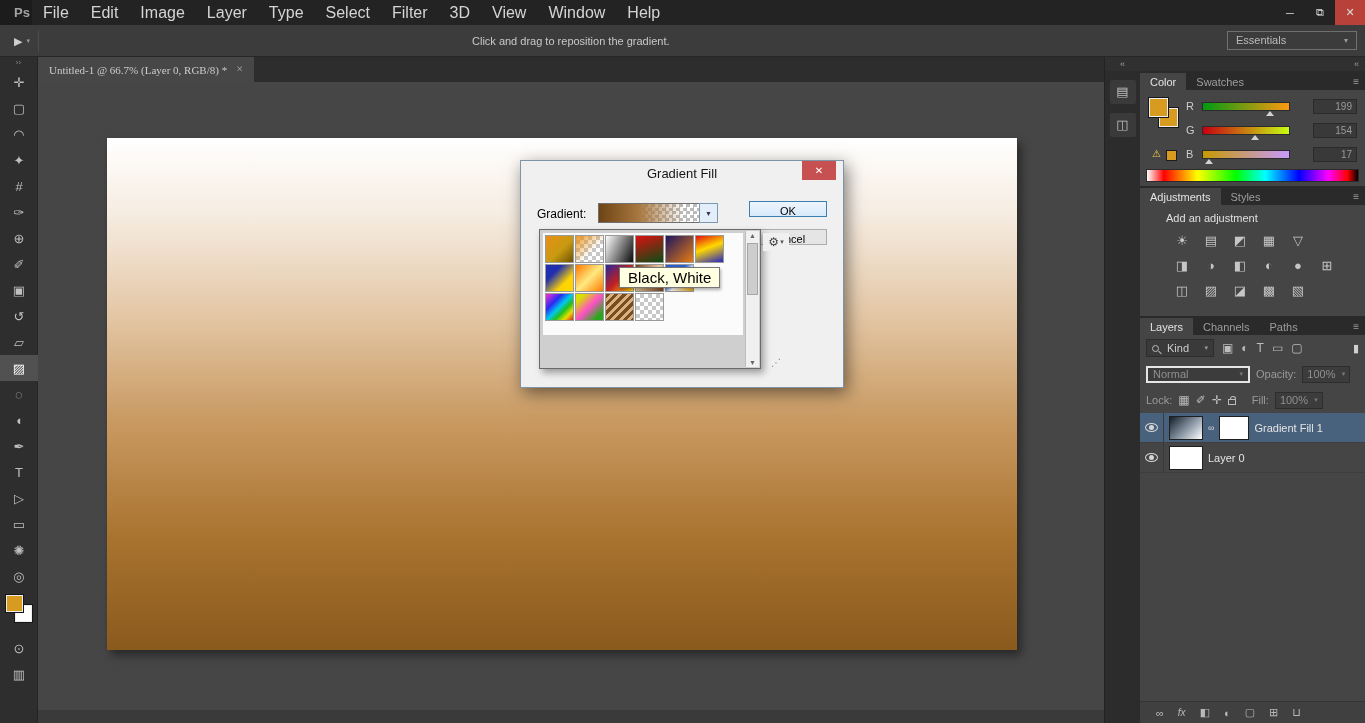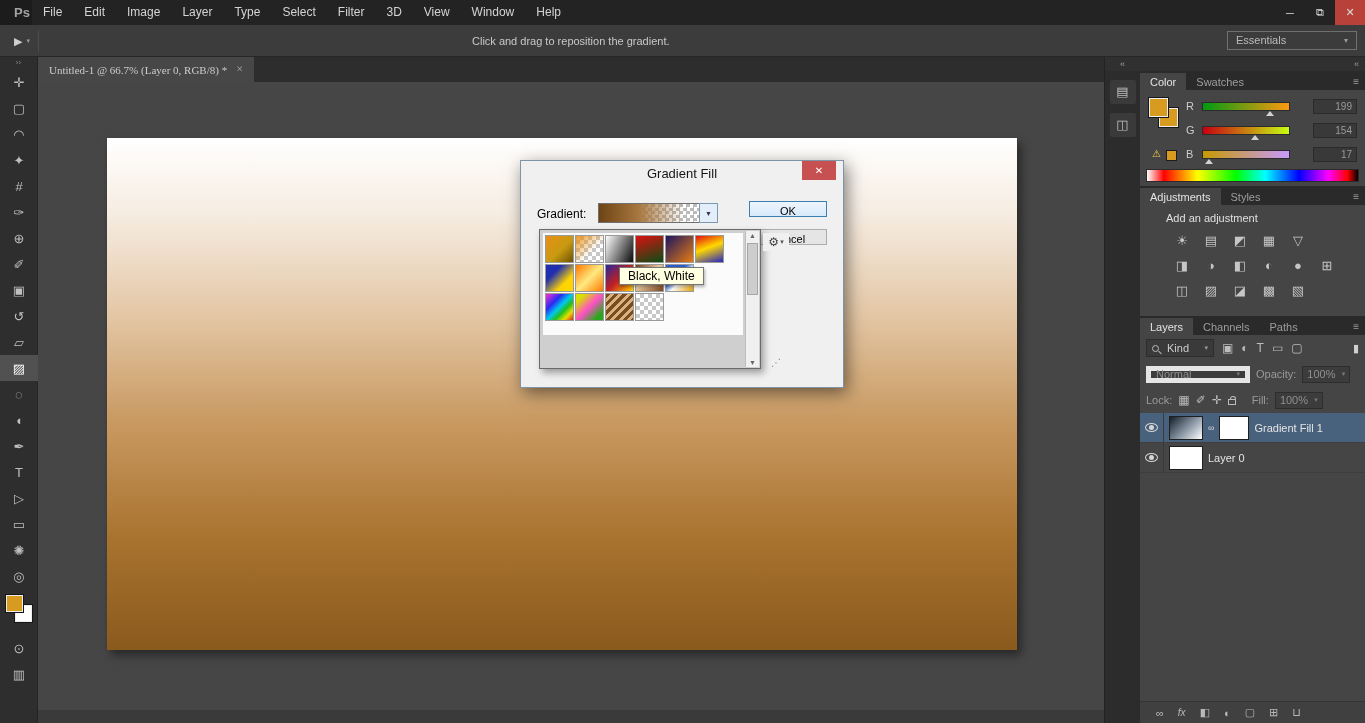--- a/index.html
+++ b/index.html
@@ -5,21 +5,21 @@
   * { margin:0; padding:0; box-sizing:border-box; }
   body { background:#1a1a1a; }
   .app { position:relative; width:1365px; height:723px; background:#3a3a3a;
          font-family:"Liberation Sans", sans-serif; overflow:hidden; user-select:none; }
 
   
   .menubar { position:absolute; left:0; top:0; width:100%; height:25px; background:#232323;
              display:flex; align-items:center; z-index:30; }
   .ps-logo { width:32px; height:25px; display:flex; align-items:center; justify-content:center;
              color:#a3a3a3; font-weight:bold; font-size:13px; background:#1c1c1c;padding-left:12px; }
-  .menu-item { color:#d4d4d4; font-size:12px; padding:0 11px; line-height:25px; }
+  .menu-item { color:#d4d4d4; font-size:16px; padding:0 11px; line-height:25px; }
   .win-controls { margin-left:auto; display:flex; }
   .win-btn { width:30px; height:25px; color:#ddd; font-size:11px; display:flex;
              align-items:center; justify-content:center; }
   .win-btn.close { background:#b8423a; }
 
   
   .optionsbar { position:absolute; left:0; top:25px; width:100%; height:32px; background:#3c3c3c;
                 border-bottom:1px solid #272727; z-index:29; }
   .tool-preset { position:absolute; left:6px; top:5px; height:22px; display:flex; align-items:center;
                  gap:4px; padding:0 8px; color:#cfcfcf; font-size:11px; border-right:1px solid #4c4c4c; }
@@ -84,21 +84,21 @@
                   border-left:1px solid #bdbdbd; }
   .pp-arrow { position:absolute; left:0; width:100%; text-align:center; font-size:7px; color:#666; }
   .pp-arrow.up { top:1px; } .pp-arrow.down { bottom:1px; }
   .pp-thumb { position:absolute; left:1px; right:1px; top:12px; height:52px; background:#cdcdcd;
               border:1px solid #a6a6a6; }
   .gear-btn { position:absolute; left:242px; top:72px; width:26px; height:18px; background:#f0f0f0;
               z-index:7; display:flex; align-items:center; justify-content:center; gap:1px;
               color:#444; font-size:12px; }
   .gear-btn .arr { font-size:7px; color:#555; }
   .tooltip { position:absolute; left:98px; top:106px; background:#ffffe1; border:1px solid #767676;
-             padding:1px 8px; font-size:12px; z-index:12; box-shadow:1px 2px 3px rgba(0,0,0,0.3);
+             padding:1px 8px; font-size:15px; z-index:12; box-shadow:1px 2px 3px rgba(0,0,0,0.3);
              white-space:nowrap; }
   .dlg-grip { position:absolute; left:250px; top:196px; color:#8a8a8a; font-size:10px; z-index:6; }
 
   
   .dockstrip { position:absolute; left:1104px; top:57px; width:36px; bottom:0; background:#2c2c2c;
                border-left:1px solid #222; }
   .dock-collapse { height:14px; color:#999; font-size:9px; text-align:center; line-height:14px;
                    background:#303030; }
   .dock-btn { width:26px; height:24px; margin:9px auto 0; color:#c2c2c2; font-size:13px;
               text-align:center; line-height:24px; background:#3a3a3a; border-radius:2px; }
@@ -143,21 +143,21 @@
   .kind-box { display:flex; align-items:center; gap:8px; width:68px; height:18px; background:#3a3a3a;
               border:1px solid #2d2d2d; padding:0 5px; color:#ccc; font-size:11px; }
   .kind-box .arr { margin-left:auto; font-size:7px; color:#999; }
   .mag-icon { width:7px; height:7px; border:1px solid #bbb; border-radius:50%; position:relative;
               flex:none; }
   .mag-icon::after { content:""; position:absolute; left:5px; top:6px; width:4px; height:1px;
                      background:#bbb; transform:rotate(45deg); }
   .lf-icon { color:#bdbdbd; font-size:12px; }
   .lf-toggle { margin-left:auto; color:#cfcfcf; font-size:11px; }
   .lrow2 { height:26px; display:flex; align-items:center; gap:6px; padding:0 6px; background:#454545; }
-  .blend-select { width:104px; height:17px; background:#3c3c3c; border:5px solid #e5e5e5;
+  .blend-select { width:104px; height:17px; background:#3c3c3c; border:2px solid #e5e5e5;
                   color:#909090; font-size:11px; padding:0 5px; display:flex; align-items:center; }
   .blend-select .arr { margin-left:auto; font-size:7px; color:#777; }
   .dim-label { color:#9a9a9a; font-size:11px; }
   .val-box { width:48px; height:17px; background:#3c3c3c; border:1px solid #2d2d2d; color:#909090;
              font-size:11px; display:flex; align-items:center; padding:0 4px; }
   .val-box .arr { margin-left:auto; font-size:7px; color:#777; }
   .css-lock { width:8px; height:6px; border:1px solid #bbb; position:relative; margin-top:4px; }
   .css-lock::before { content:""; position:absolute; left:1px; top:-4px; width:4px; height:3px;
                       border:1px solid #bbb; border-bottom:none; border-radius:3px 3px 0 0; }
   .llist { flex:1; background:#454545; }

